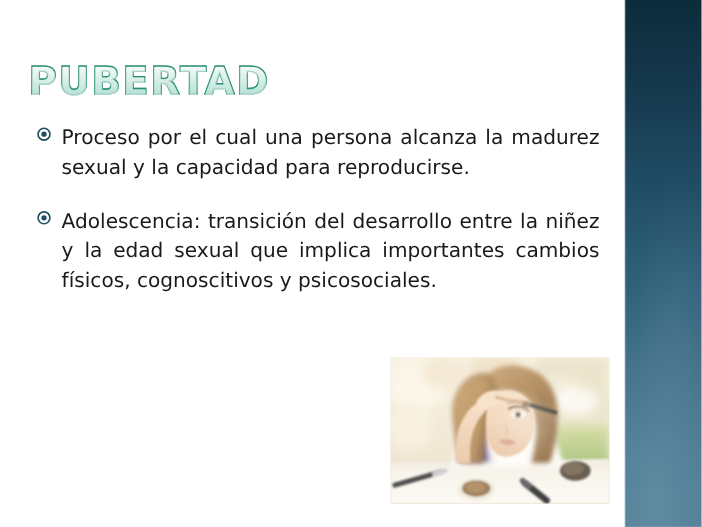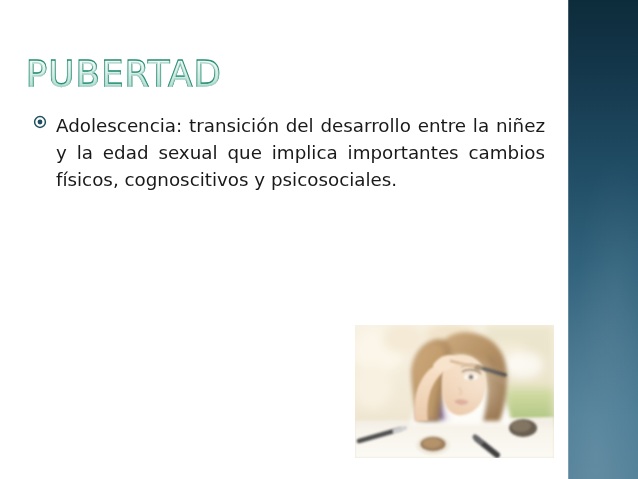--- a/index.html
+++ b/index.html
@@ -55,21 +55,21 @@
   .title-wrap {
     position: absolute;
     left: 26px;
     top: 52px;
     height: 48px;
   }
   .title {
     margin: 0;
     font-family: "DejaVu Sans", sans-serif;
     font-size: 35px;
-    font-weight: normal;
+    font-weight: bold;
     letter-spacing: 1.5px;
     line-height: 44px;
     white-space: nowrap;
     color: transparent;
     background-image: linear-gradient(to bottom,
         #f4fbf8 0%,
         #e3f5ee 18%,
         #a9ddcd 42%,
         #68c4a9 66%,
         #36a184 86%,
@@ -138,20 +138,29 @@
     <div class="side-bar-sheen"></div>
     <div class="side-bar-edge"></div>
   </div>
 
   <div class="title-wrap">
     <h1 class="title">PUBERTAD</h1>
   </div>
 
   <div class="body-block">
 
+    <div class="bullet-para">
+      <span class="bullet-mark">
+        <svg viewBox="0 0 14 14" width="14" height="14" aria-hidden="true">
+          <circle cx="7" cy="7" r="5.4" fill="none" stroke="#1f4f5e" stroke-width="1.5"></circle>
+          <circle cx="7" cy="7" r="2.4" fill="#1f4f5e"></circle>
+        </svg>
+      </span>
+      <span class="para-text">Proceso por el cual una persona alcanza la madurez sexual y la capacidad para reproducirse.</span>
+    </div>
 
     <div class="bullet-para">
       <span class="bullet-mark">
         <svg viewBox="0 0 14 14" width="14" height="14" aria-hidden="true">
           <circle cx="7" cy="7" r="5.4" fill="none" stroke="#1f4f5e" stroke-width="1.5"></circle>
           <circle cx="7" cy="7" r="2.4" fill="#1f4f5e"></circle>
         </svg>
       </span>
       <span class="para-text">Adolescencia: transición del desarrollo entre la niñez y la edad sexual que implica importantes cambios físicos, cognoscitivos y psicosociales.</span>
     </div>

